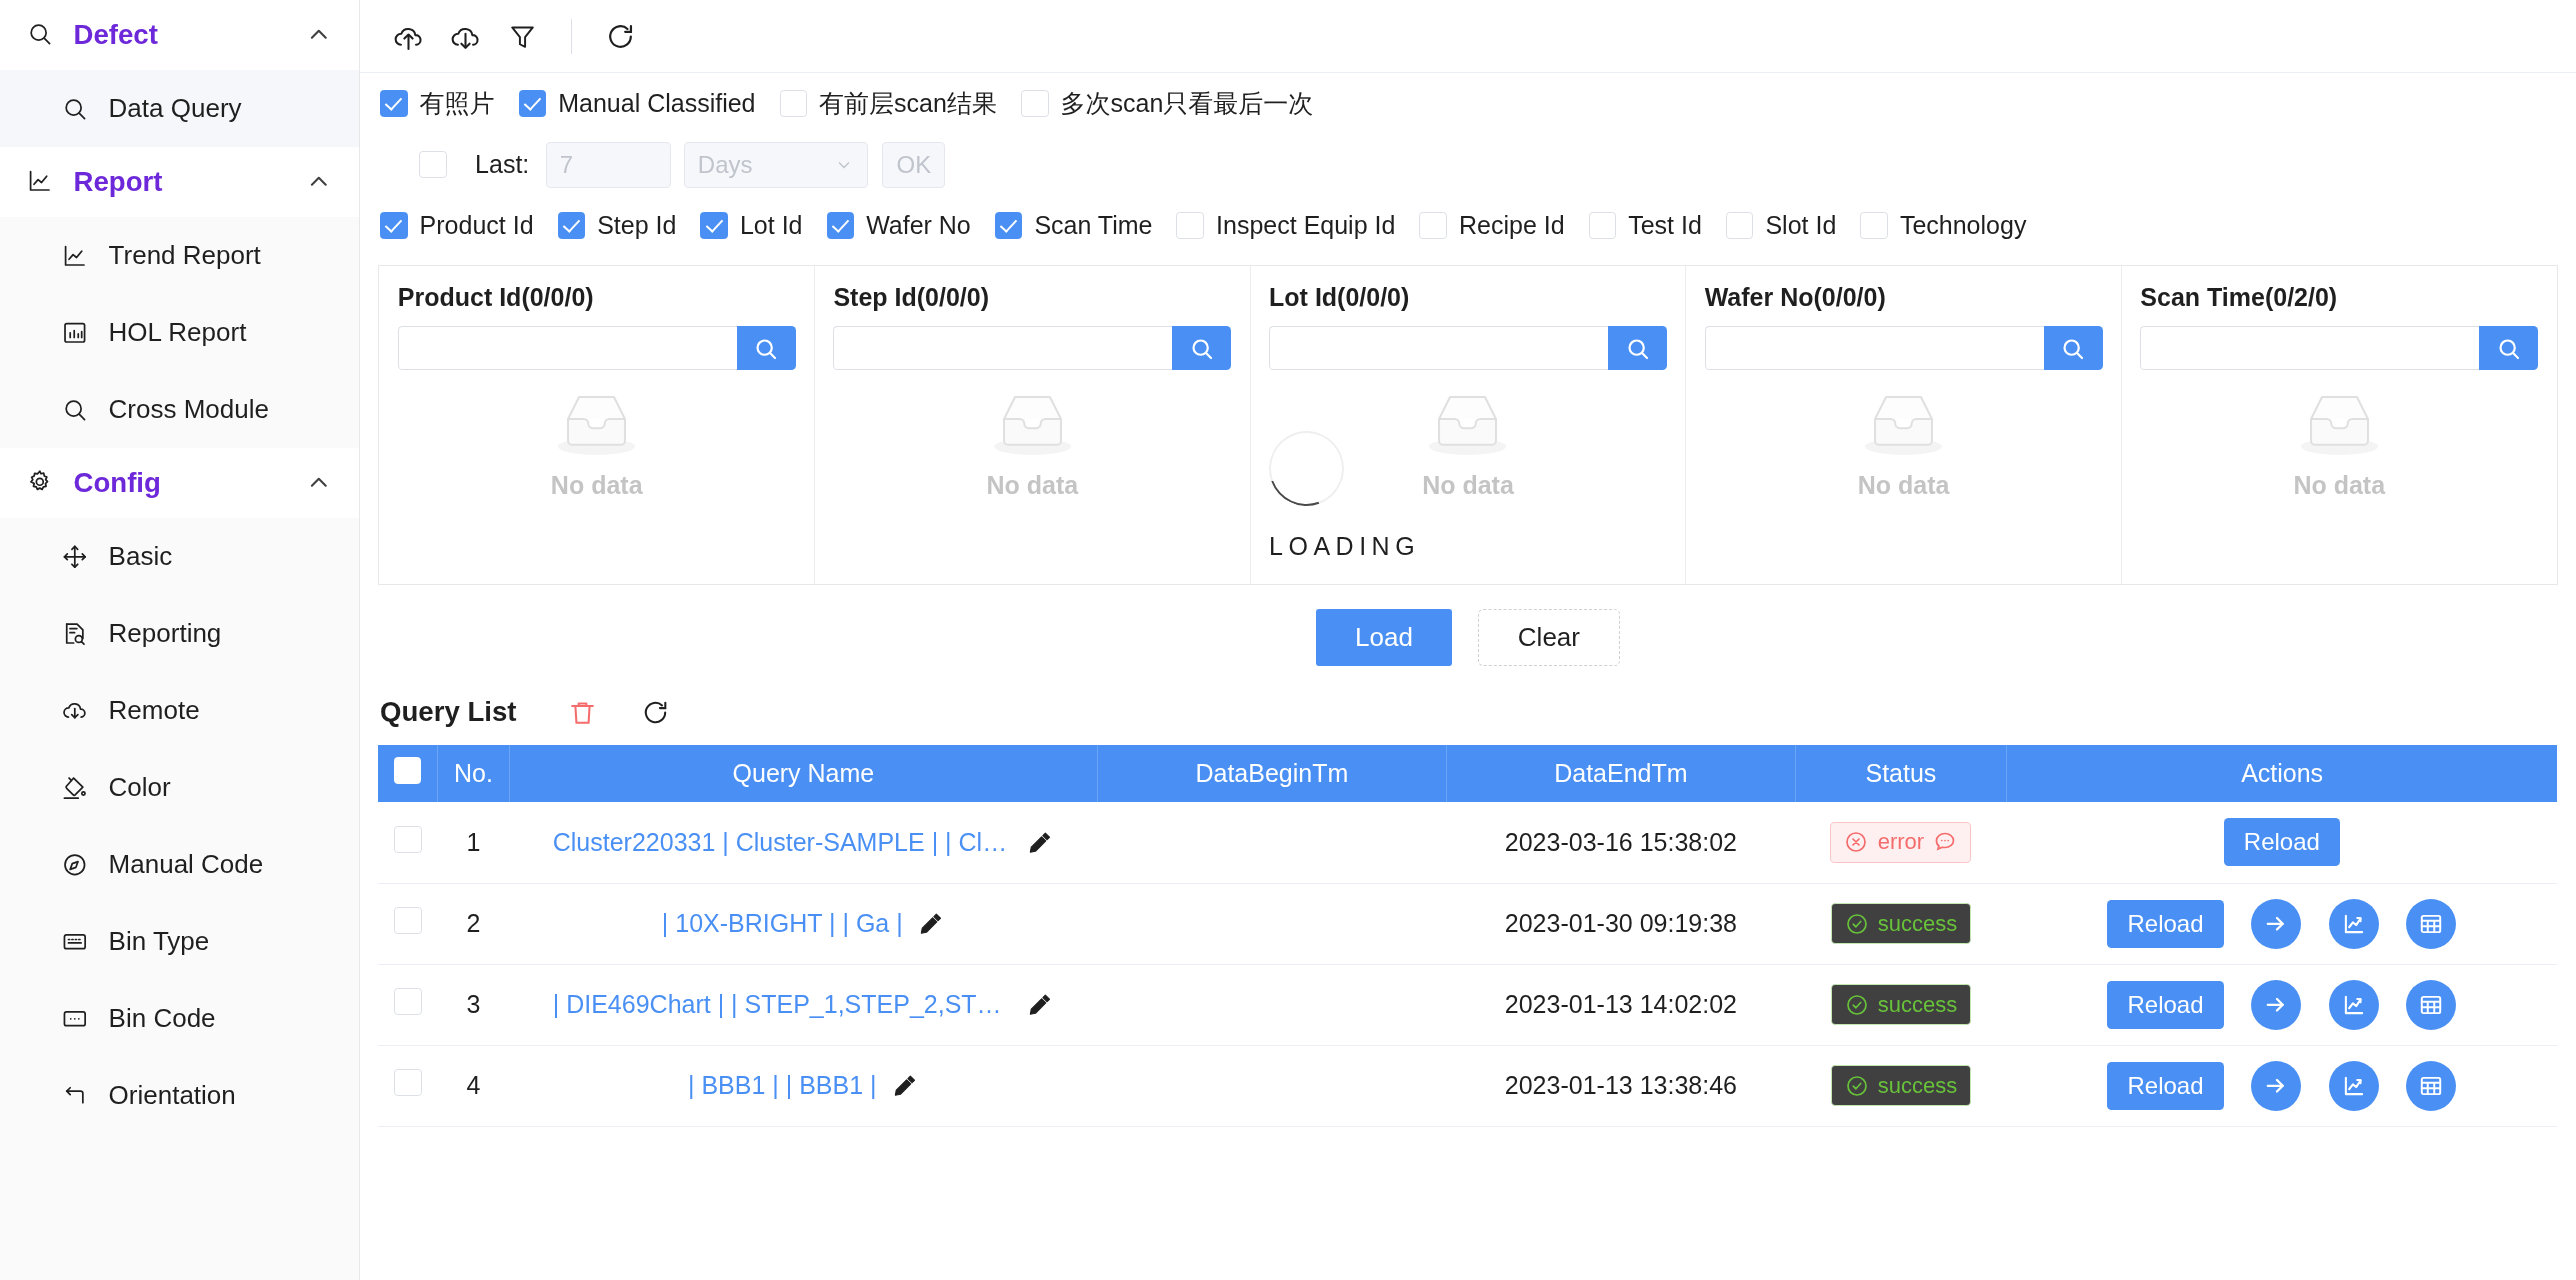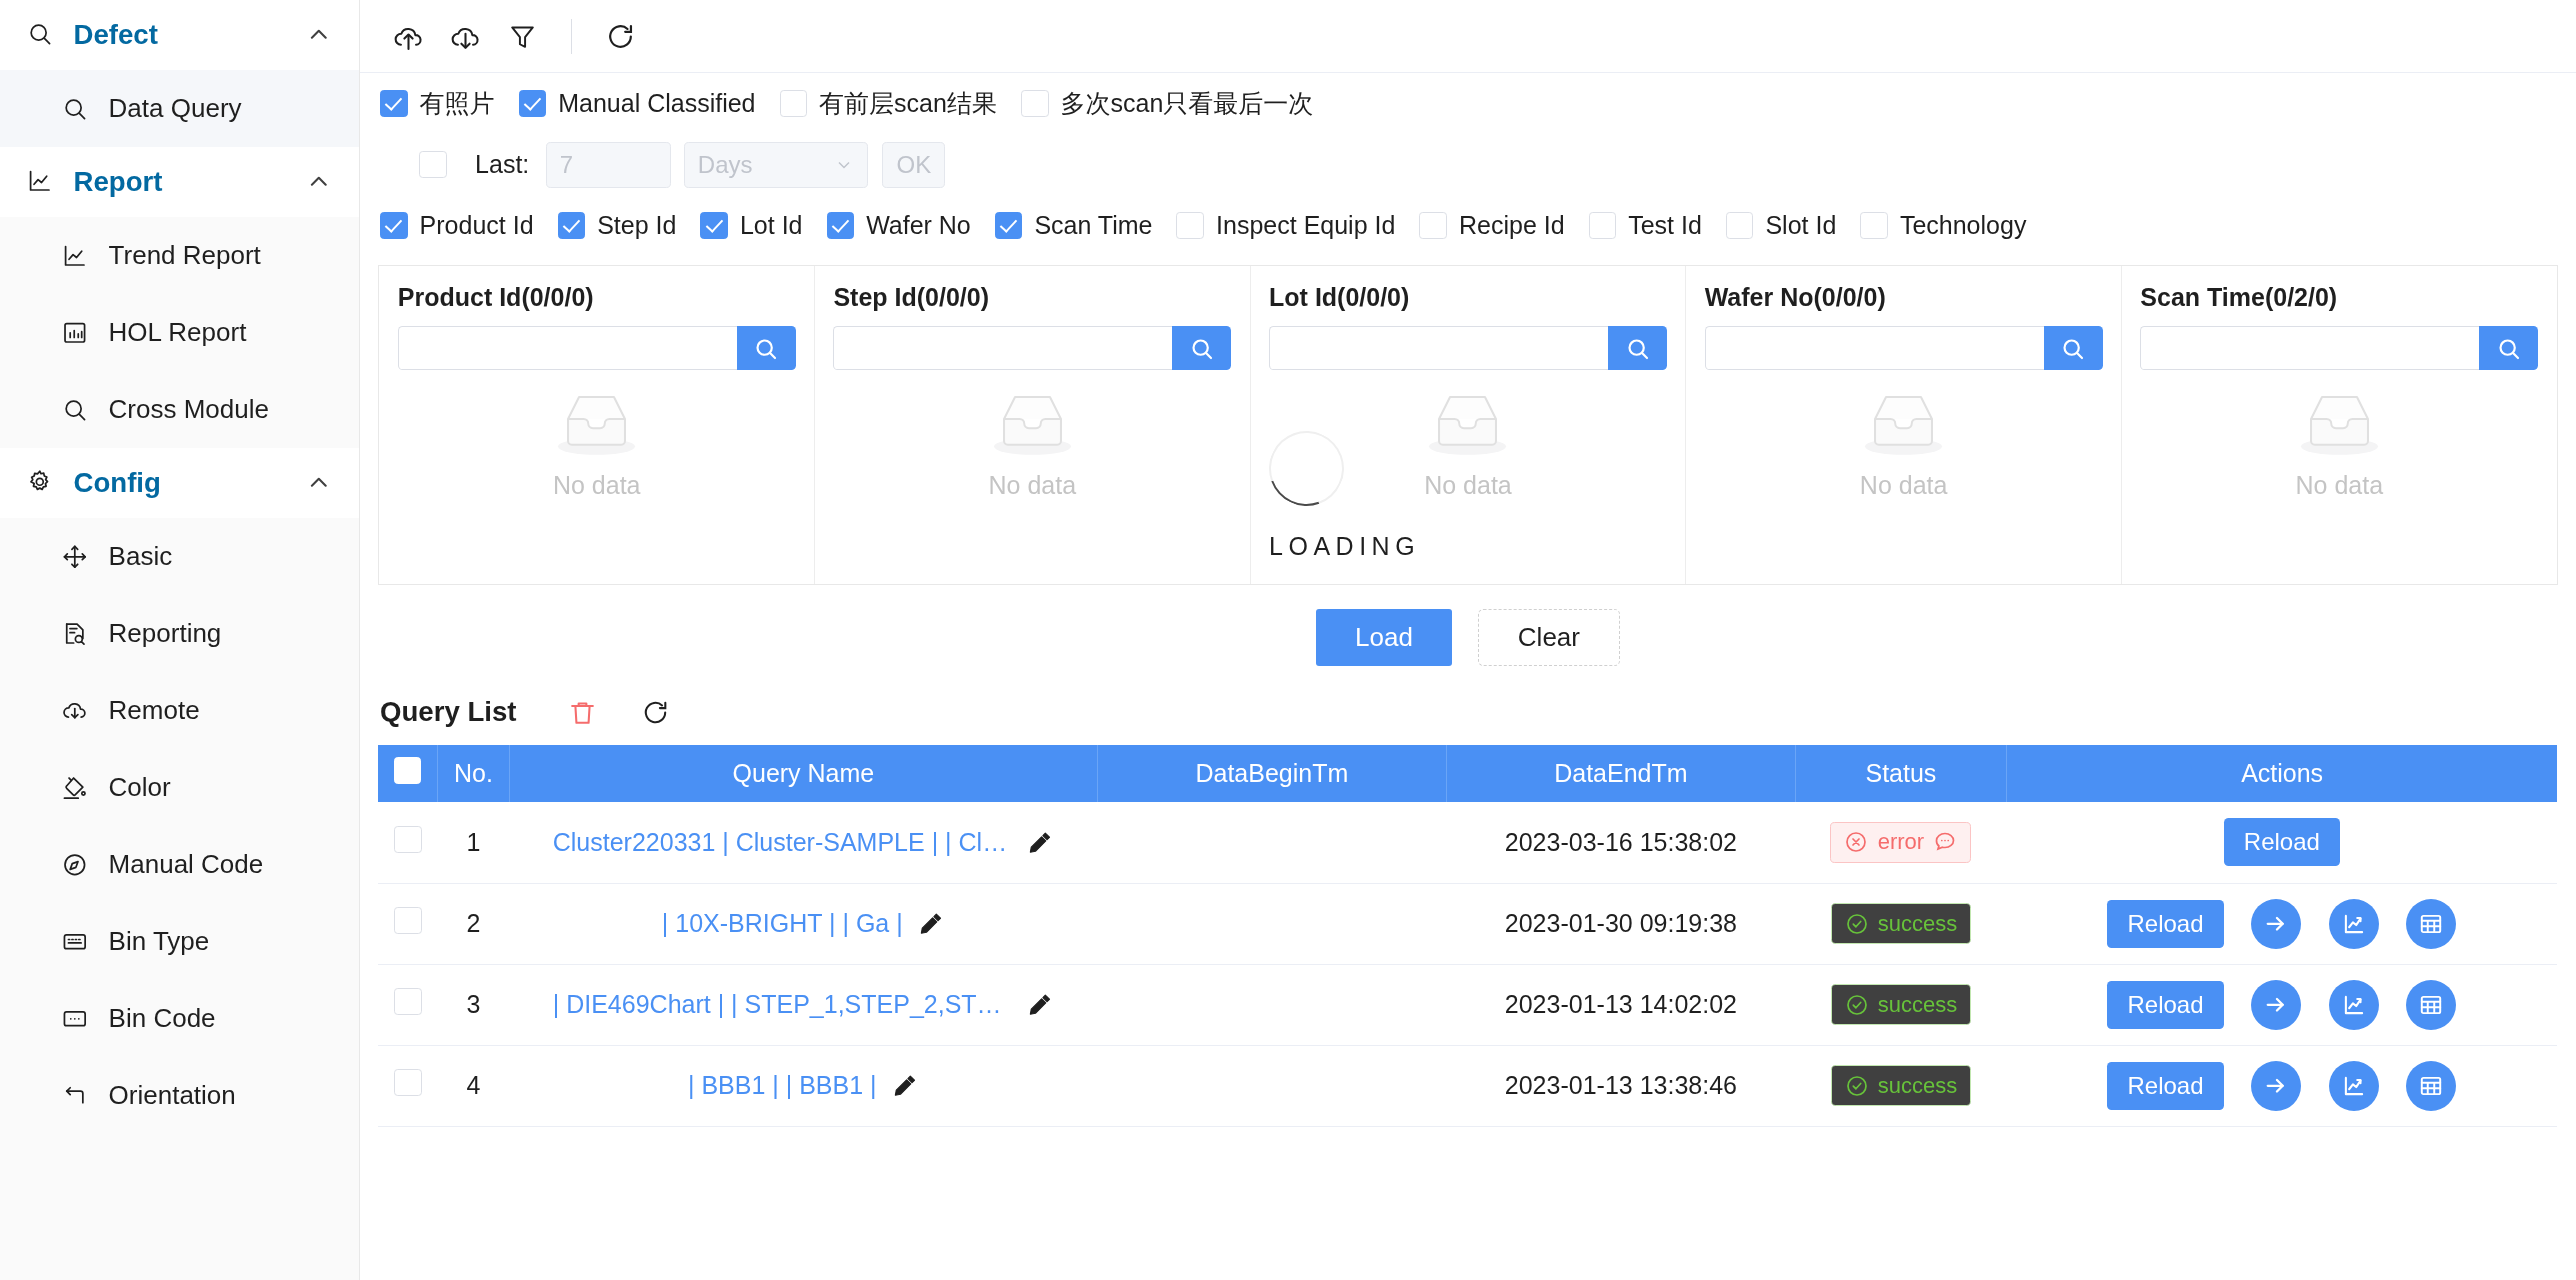--- a/index.html
+++ b/index.html
@@ -16,21 +16,21 @@
   .sidebar {
     width: 360px; min-width: 360px; height: 1281px;
     background: #fafafa;
     border-right: 0.9px solid #e8e8e8;
     overflow: hidden;
   }
   .nav-group-header {
     display: flex; align-items: center;
     height: 70px; padding: 0 26px;
     background: #ffffff;
-    font-size: 27.6px; font-weight: bold; color: #0369a1;
+    font-size: 27.6px; font-weight: bold; color: #6d28d9;
     cursor: pointer;
   }
   .nav-group-header .gi { width: 31px; height: 31px; margin-right: 16.5px; flex: none; }
   .nav-group-header .gl { flex: 1; }
   .nav-group-header .caret { width: 27.6px; height: 27.6px; flex: none; opacity: .85; }
   .nav-children { background: #fafafa; }
   .nav-item {
     display: flex; align-items: center;
     height: 77px; padding: 0 26px 0 61px;
     font-size: 26px; color: #1f1f1f;
@@ -119,21 +119,21 @@
     border-radius: 4.6px 0 0 4.6px; background: #fff; min-width: 0;
   }
   .panel-search .pb {
     width: 59px; background: #4a90f4; border-radius: 0 4.6px 4.6px 0;
     display: flex; align-items: center; justify-content: center; cursor: pointer;
   }
   .panel-empty {
     position: absolute; left: 0; right: 0; top: 118px;
     display: flex; flex-direction: column; align-items: center;
   }
-  .panel-empty .et { font-size: 25px; color: #c4c4c4; margin-top: 5.5px; }
+  .panel-empty .et { font-size: 25px; color: #c4c4c4; margin-top: 5.5px; font-weight: bold; }
   .spinner-wrap {
     position: absolute; left: 18.4px; top: 165px;
   }
   .spinner {
     width: 75px; height: 75px; border-radius: 50%;
     border: 2.8px solid #efefef; border-bottom-color: #4a4a4a;
     transform: rotate(25deg);
   }
   .loading-text {
     position: absolute; left: 18.4px; top: 266px;

